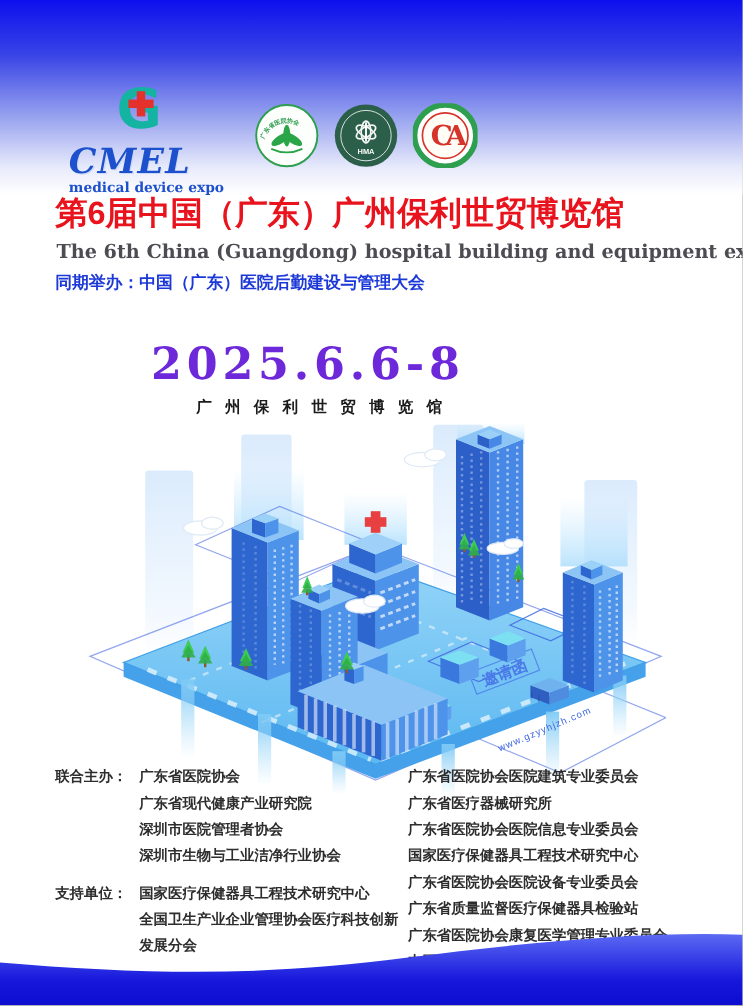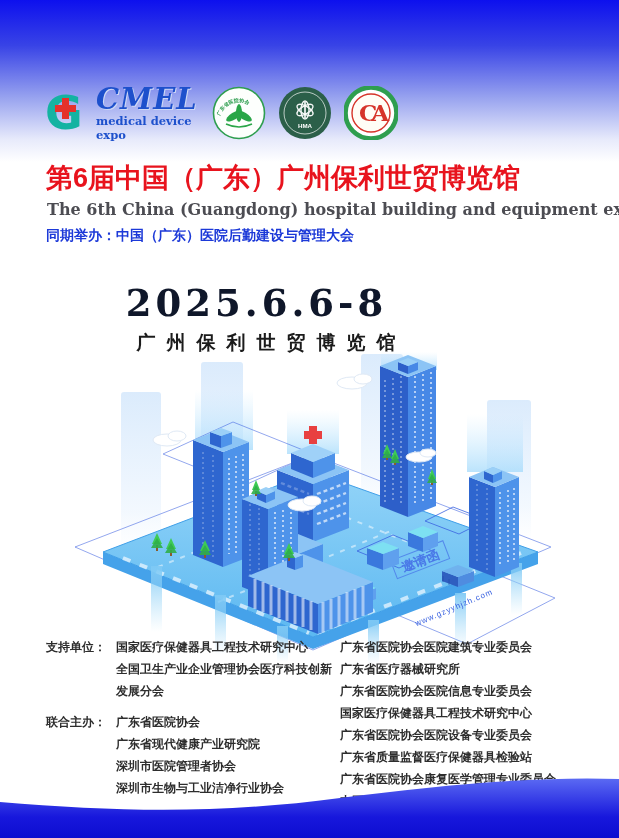--- a/index.html
+++ b/index.html
@@ -7,39 +7,39 @@
     position:relative;width:619px;height:838px;margin:0 auto;
     background:#ffffff;overflow:hidden;
     font-family:"Liberation Sans",sans-serif;
   }
   
   .hdr-grad{position:absolute;left:0;top:0;width:619px;height:162px;
     background:linear-gradient(180deg,#0d10ee 0%,#3843e6 28%,#8property 0,#97a2ef 60%,#e7eafb 86%,#ffffff 100%);
     background:linear-gradient(180deg,#0d10ee 0%,#3843e6 28%,#97a2ef 60%,#e7eafb 86%,#ffffff 100%);}
   
   .logo-row{position:absolute;left:44px;top:84px;width:530px;height:58px;display:flex;align-items:center;}
-  .cmel{display:flex;align-items:center;width:152px;}
+  .cmel{display:flex;align-items:center;width:152px;flex-direction:column;}
   .cmel-text{margin-left:4px;}
   .cmel-name{font-family:"DejaVu Serif","Liberation Serif",serif;font-style:italic;font-weight:bold;
     font-size:29px;line-height:28px;color:#1d50cc;text-shadow:1px 1px 0 #cdd8f5;letter-spacing:1px;}
   .cmel-tagline{font-family:"DejaVu Serif","Liberation Serif",serif;font-weight:bold;
     font-size:11.5px;color:#1d50cc;margin-top:1px;}
   .badges{display:flex;gap:12px;margin-left:16px;}
   .badge{width:54px;height:54px;}
   
   .t-main{position:absolute;left:46px;top:160px;width:530px;font-size:27px;font-weight:bold;
     color:#e8131d;white-space:nowrap;letter-spacing:0px;}
   .t-en{position:absolute;left:47px;top:200px;width:530px;
     font-family:"DejaVu Serif","Liberation Serif",serif;font-weight:bold;font-size:16px;color:#4c4c52;white-space:nowrap;}
   .t-con{position:absolute;left:46px;top:227px;width:530px;font-size:14px;font-weight:bold;color:#1c39d8;white-space:nowrap;}
   
   .date{position:absolute;left:0;top:281px;width:513px;text-align:center;
-    font-family:"DejaVu Serif","Liberation Serif",serif;font-weight:bold;font-size:37px;color:#0f172a;letter-spacing:4px;}
+    font-family:"DejaVu Serif","Liberation Serif",serif;font-weight:bold;font-size:37px;color:#6d28d9;letter-spacing:4px;}
   .venue{position:absolute;left:0;top:330px;width:532px;text-align:center;
-    font-size:19px;font-weight:bold;color:#1b1b1b;letter-spacing:11px;text-indent:11px;}
+    font-size:13px;font-weight:bold;color:#1b1b1b;letter-spacing:11px;text-indent:11px;}
   
   .city{position:absolute;left:63px;top:352px;width:492px;height:312px;pointer-events:none;}
   
   .orgs{position:absolute;left:0;top:636px;width:619px;font-size:12px;line-height:22px;color:#2d2d2d;font-weight:bold;}
   .org-col-left{position:absolute;left:46px;top:0;width:290px;}
   .org-col-right{position:absolute;left:340px;top:0;width:275px;}
   .org-group{display:flex;margin-bottom:9px;}
   .org-label{flex:none;width:70px;}
   .org-items{flex:1;}
   
@@ -412,33 +412,33 @@
       <g transform="translate(239,153)">
           <ellipse cx="0" cy="0" rx="14" ry="6"></ellipse>
           <ellipse cx="10" cy="-4" rx="9" ry="5"></ellipse>
         </g>
     </g>
   </svg>
 
   <div class="orgs">
     <div class="org-col-left">
       <div class="org-group">
-        <div class="org-label">支持单位：</div>
-        <div class="org-items">
-          <div class="org-item">国家医疗保健器具工程技术研究中心</div>
-          <div class="org-item">全国卫生产业企业管理协会医疗科技创新发展分会</div>
-        </div>
-      </div>
-      <div class="org-group">
         <div class="org-label">联合主办：</div>
         <div class="org-items">
           <div class="org-item">广东省医院协会</div>
           <div class="org-item">广东省现代健康产业研究院</div>
           <div class="org-item">深圳市医院管理者协会</div>
           <div class="org-item">深圳市生物与工业洁净行业协会</div>
+        </div>
+      </div>
+      <div class="org-group">
+        <div class="org-label">支持单位：</div>
+        <div class="org-items">
+          <div class="org-item">国家医疗保健器具工程技术研究中心</div>
+          <div class="org-item">全国卫生产业企业管理协会医疗科技创新发展分会</div>
         </div>
       </div>
       <div class="org-group">
         <div class="org-label">承办单位：</div>
         <div class="org-items">
           <div class="org-item">广州利兴展览策划有限公司</div>
         </div>
       </div>
     </div>
     <div class="org-col-right">

